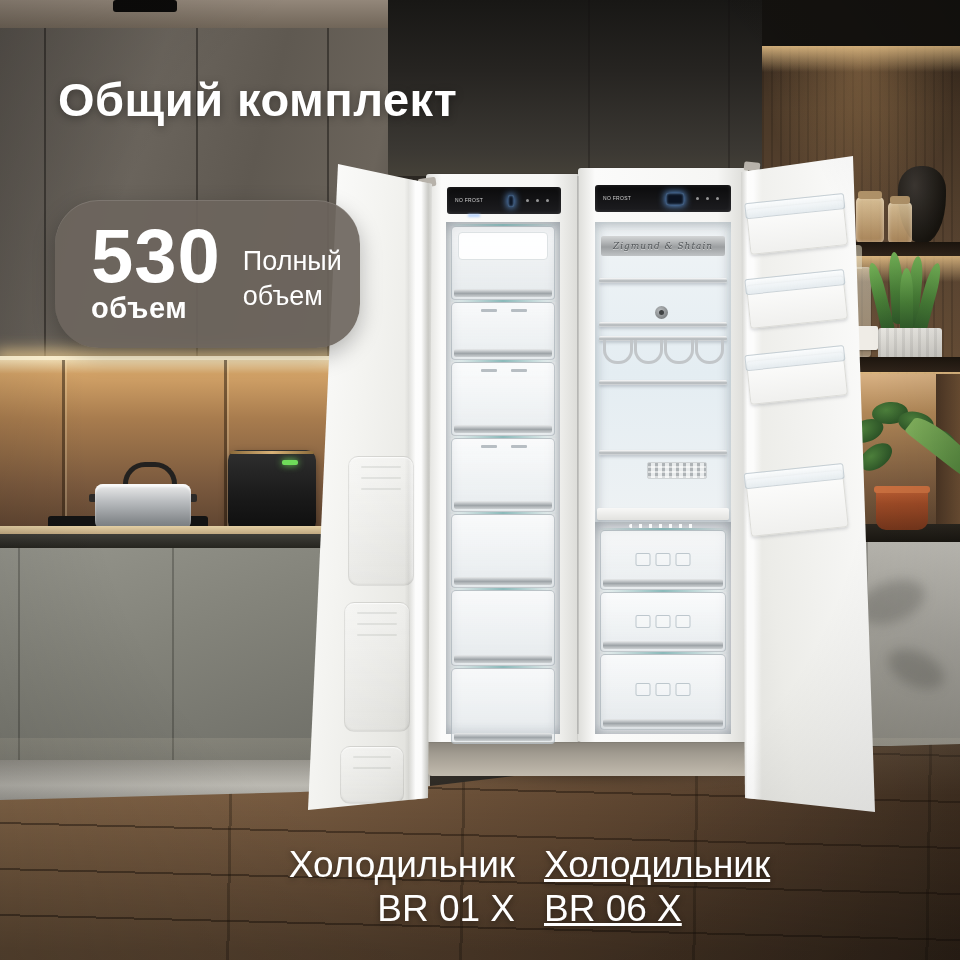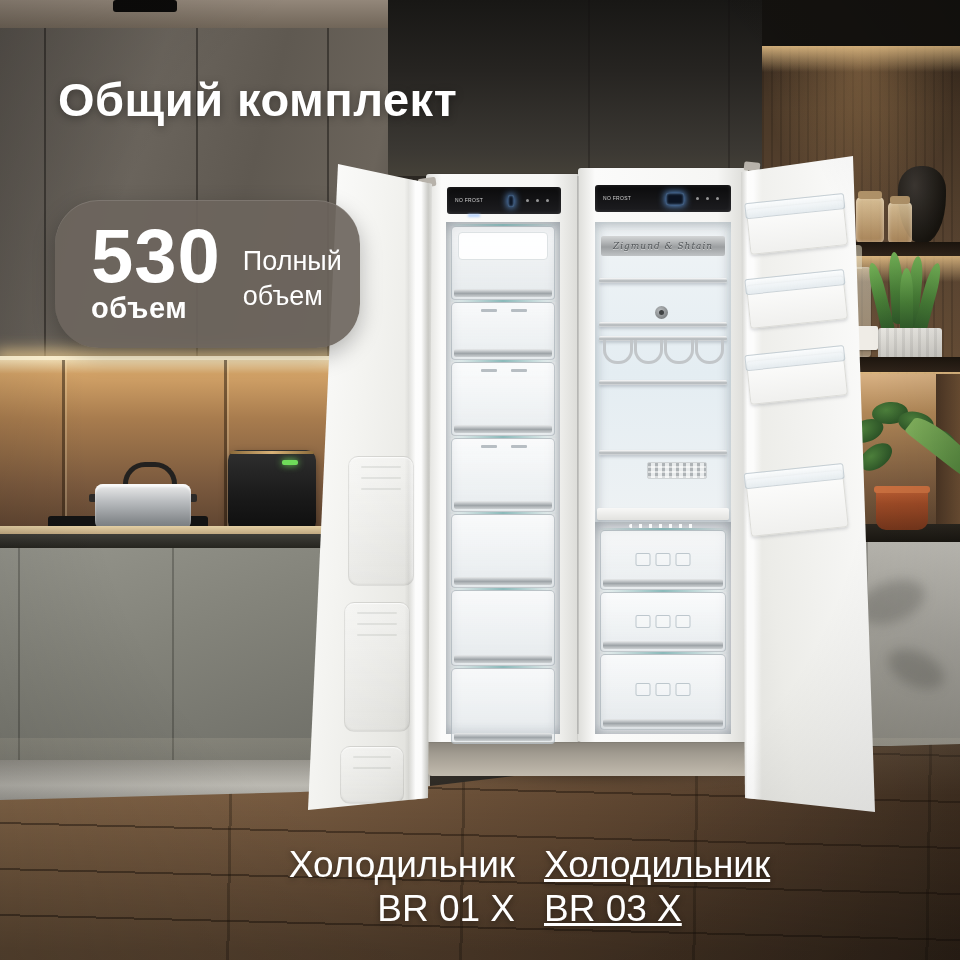--- a/index.html
+++ b/index.html
@@ -390,16 +390,16 @@
     </div>
     <div class="badge-cap">Полный объем</div>
   </div>
 
   <div class="abs product-label" style="left:253px;text-align:right;">
     <div>Холодильник</div>
     <div>BR 01 X</div>
   </div>
   <div class="abs product-label" style="left:544px;text-align:left;text-decoration:underline;">
     <div>Холодильник</div>
-    <div>BR 03 X</div>
+    <div>BR 06 X</div>
   </div>
 
 </div>
 
 </body></html>

